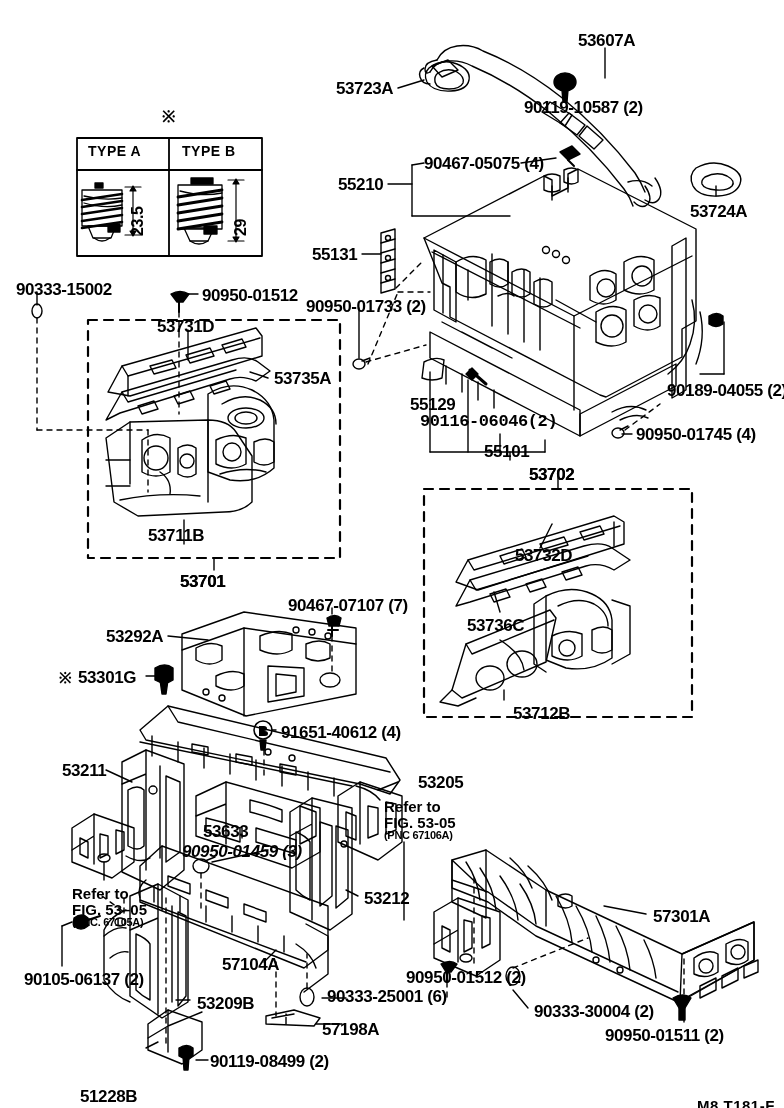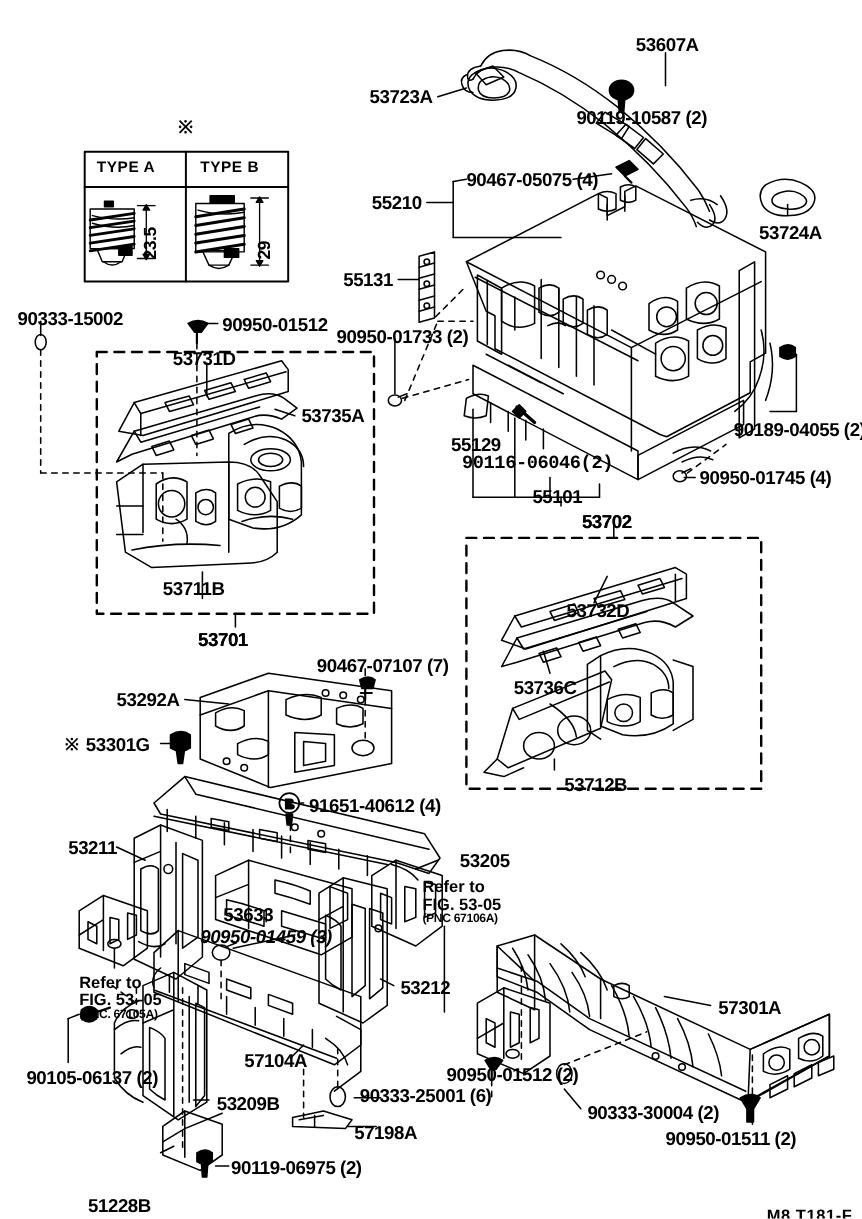--- a/index.html
+++ b/index.html
@@ -676,17 +676,17 @@
       <div class="lbl" style="left: 364px; top: 890px;">53212</div>
       <div class="lbl" style="left: 222px; top: 956px;">57104A</div>
       <div class="lbl" style="left: 24px; top: 971px;">90105-06137 (2)</div>
       <div class="lbl" style="left: 653px; top: 908px;">57301A</div>
       <div class="lbl" style="left: 406px; top: 969px;">90950-01512 (2)</div>
       <div class="lbl" style="left: 327px; top: 988px;">90333-25001 (6)</div>
       <div class="lbl" style="left: 197px; top: 995px;">53209B</div>
       <div class="lbl" style="left: 534px; top: 1003px; text-align: center;">90333-30004 (2)</div>
       <div class="lbl" style="left: 322px; top: 1021px;">57198A</div>
       <div class="lbl" style="left: 80px; top: 1044px; margin-top: 44px;">51228B</div>
-      <div class="lbl" style="left: 210px; top: 1053px;">90119-06975 (2)</div>
+      <div class="lbl" style="left: 210px; top: 1053px;">90119-08499 (2)</div>
       <div class="lbl" style="left: 605px; top: 1027px;">90950-01511 (2)</div>
     </div>
 
 </div>
 
 </body></html>

